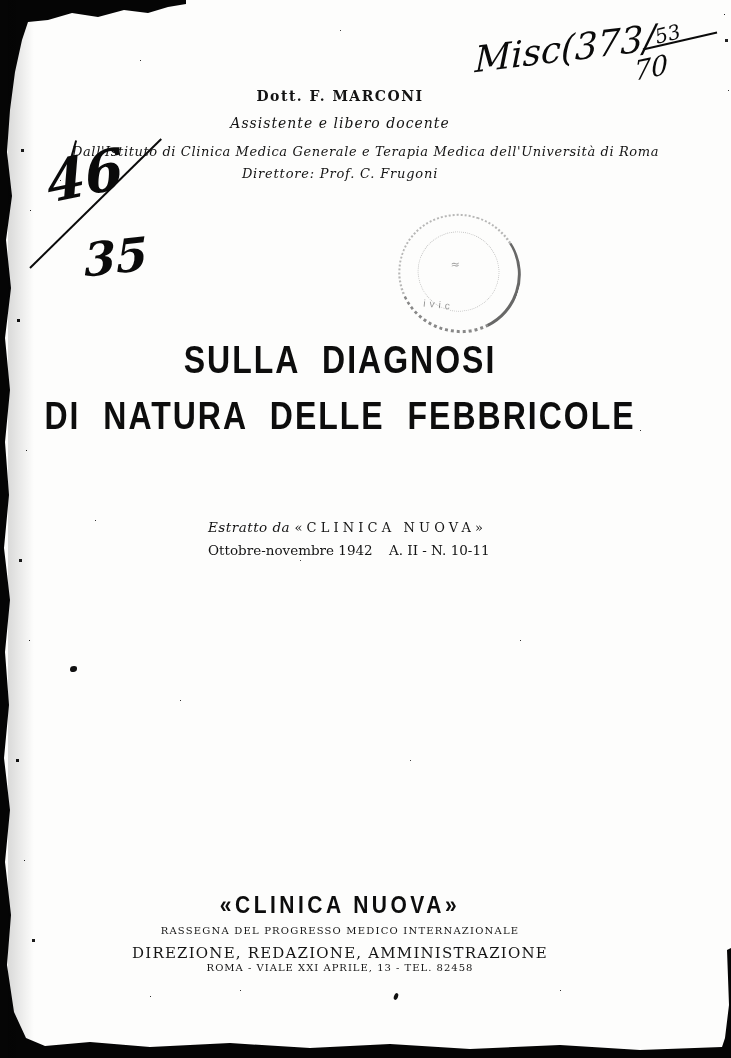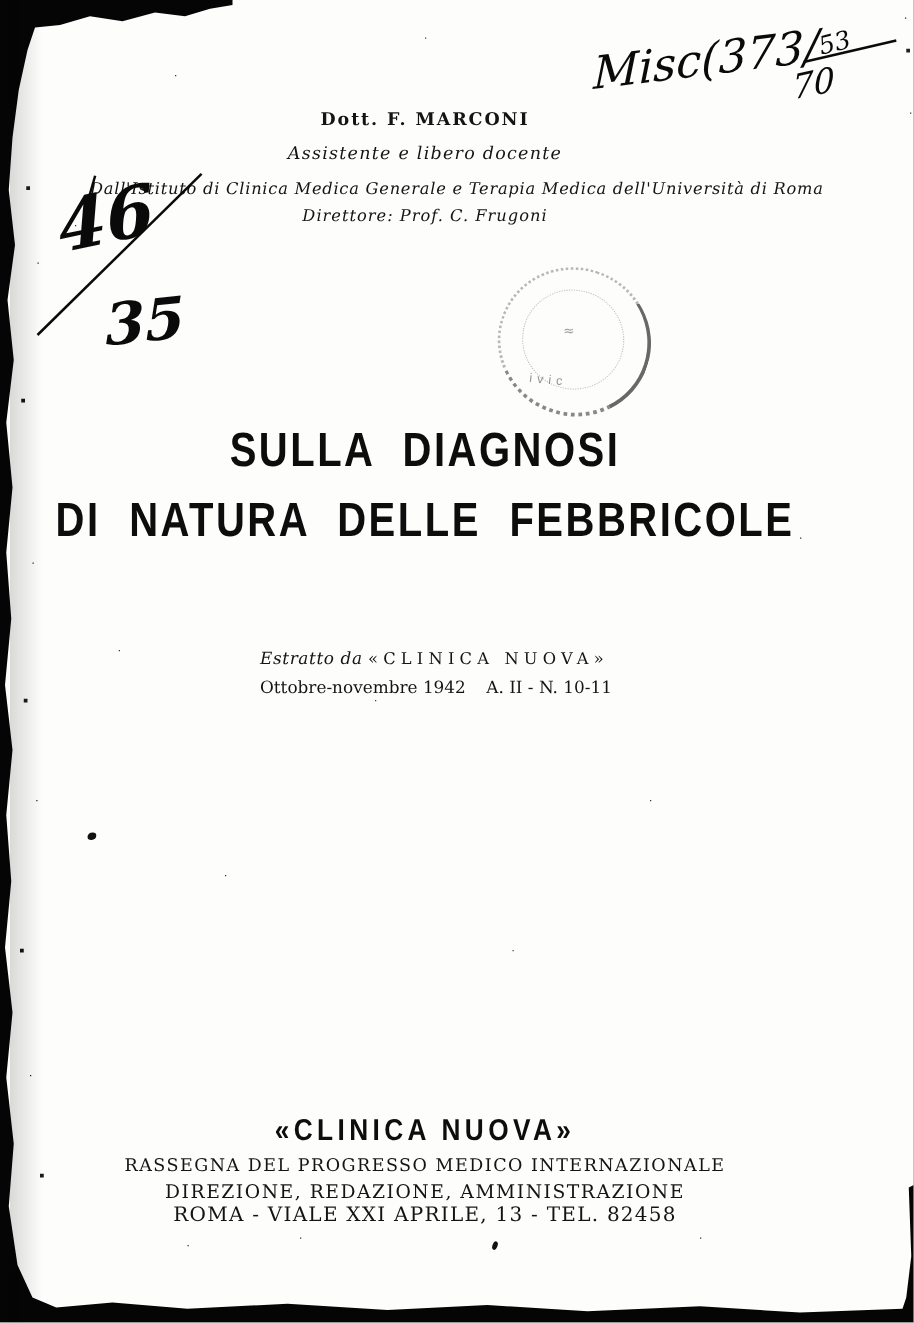--- a/index.html
+++ b/index.html
@@ -55,23 +55,23 @@
 
   
   .source{left:208px;top:516px;font-size:13.5px;line-height:23px;}
   .src-prefix{font-style:italic;letter-spacing:.5px;}
   .src-journal{letter-spacing:.32em;font-size:13px;}
   .src-issue{margin-left:12px;}
 
   
   .pub-name{top:891px;font-family:"Liberation Sans",sans-serif;font-weight:800;
     font-size:21px;letter-spacing:3.5px;color:#0d0d0d;transform:scaleY(1.15);transform-origin:center top;}
-  .pub-line1{top:925px;font-size:14px;letter-spacing:1.2px;}
+  .pub-line1{top:925px;font-size:10px;letter-spacing:1.2px;}
   .pub-line2{top:944px;font-size:15px;letter-spacing:1.2px;}
-  .pub-line3{top:962px;font-size:16px;letter-spacing:1px;}
+  .pub-line3{top:962px;font-size:10px;letter-spacing:1px;}
 
   
   .blot-a{left:70px;top:666px;width:7px;height:6px;background:#111;border-radius:60% 40% 55% 45%;}
   .blot-b{left:394px;top:993px;width:4px;height:7px;background:#111;border-radius:50%;transform:rotate(20deg);}
   .noise{left:0;top:0;width:1px;height:1px;background:transparent;
     box-shadow:
       22px 150px 0 1px #1a1a1a, 30px 210px 0 0 #222, 18px 320px 0 1px #111,
       26px 450px 0 0 #222, 20px 560px 0 1px #1a1a1a, 29px 640px 0 0 #222,
       17px 760px 0 1px #111, 24px 860px 0 0 #222, 33px 940px 0 1px #1a1a1a,
       60px 180px 0 0 #333, 140px 60px 0 0 #333, 340px 30px 0 0 #444,

